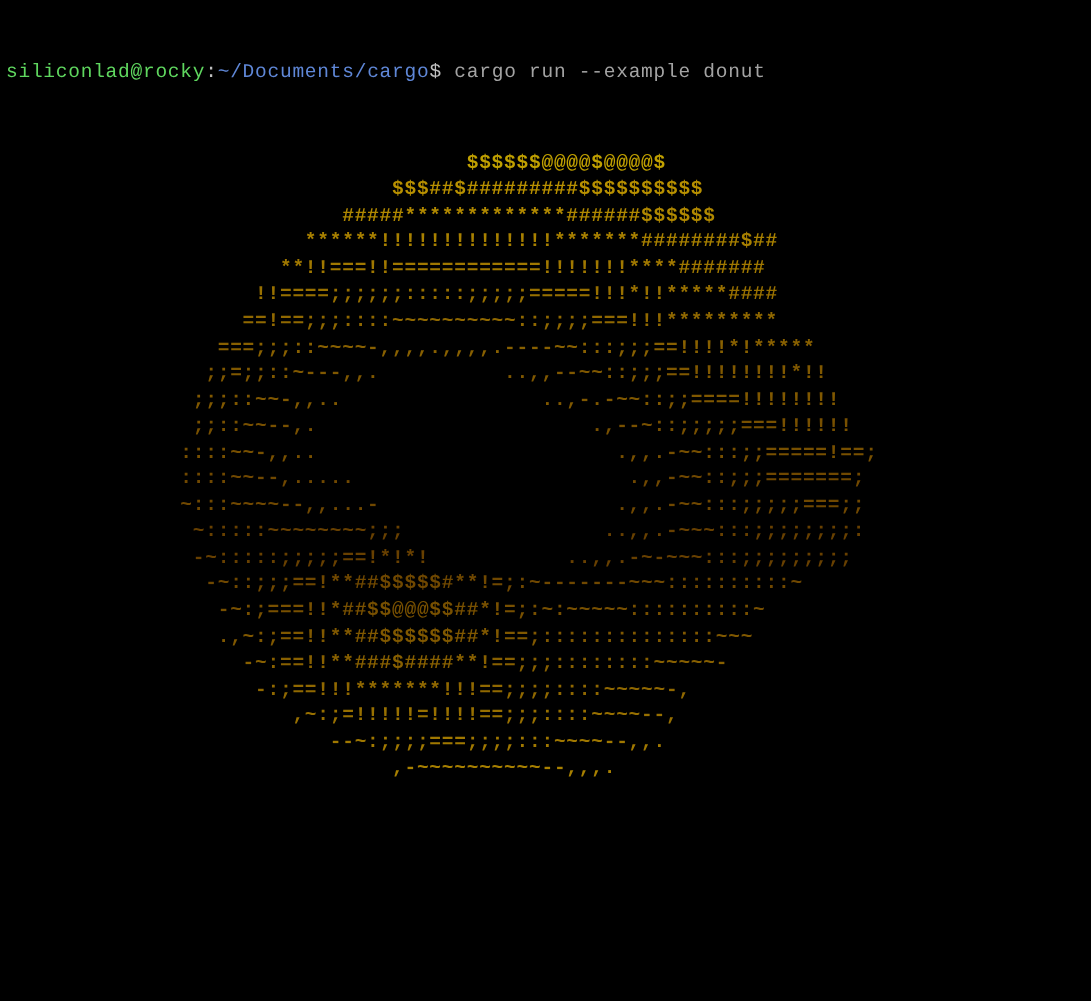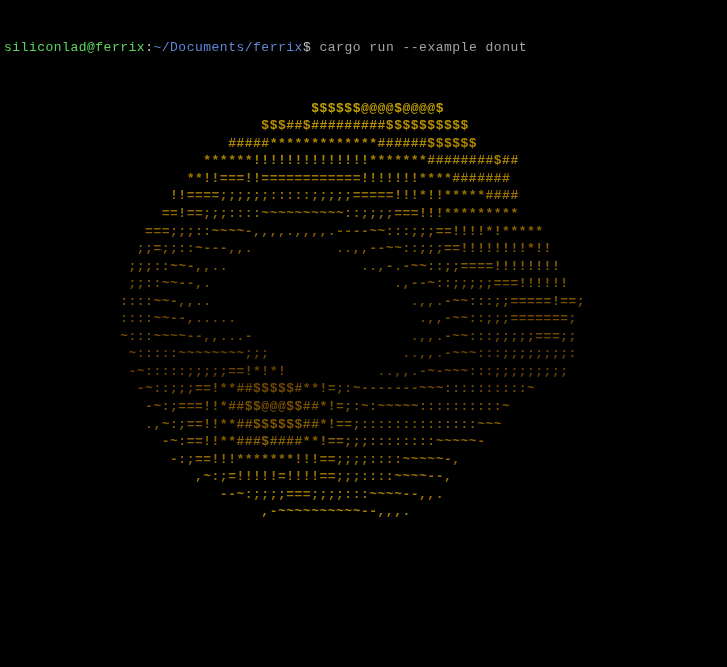--- a/index.html
+++ b/index.html
@@ -31,15 +31,15 @@
     .command { color: #a3a3a3; }
     .donut {
       font-weight: bold;
     }
     .donut .line { display: block; }
   </style>
 </head>
 <body>
 
 <div class="terminal">
-  <div class="prompt-line"><span class="user-host">siliconlad@ferrix</span><span class="colon">:</span><span class="path">~/Documents/ferrix</span><span class="dollar">$</span> <span class="command">cargo run --example donut</span></div>
+  <div class="prompt-line"><span class="user-host">siliconlad@rocky</span><span class="colon">:</span><span class="path">~/Documents/cargo</span><span class="dollar">$</span> <span class="command">cargo run --example donut</span></div>
   <div class="donut" id="donut"><span class="line" style="color: rgb(192, 160, 0);">                                     $$$$$$@@@@$@@@@$</span><span class="line" style="color: rgb(184, 144, 0);">                               $$$##$#########$$$$$$$$$$</span><span class="line" style="color: rgb(176, 136, 0);">                           #####*************######$$$$$$</span><span class="line" style="color: rgb(168, 128, 0);">                        ******!!!!!!!!!!!!!!*******########$##</span><span class="line" style="color: rgb(160, 120, 0);">                      **!!===!!============!!!!!!!****#######</span><span class="line" style="color: rgb(152, 112, 0);">                    !!====;;;;;;:::::;;;;;=====!!!*!!*****####</span><span class="line" style="color: rgb(144, 104, 0);">                   ==!==;;;::::~~~~~~~~~~::;;;;===!!!*********</span><span class="line" style="color: rgb(136, 96, 0);">                 ===;;;::~~~~-,,,,.,,,,.----~~:::;;;==!!!!*!*****</span><span class="line" style="color: rgb(128, 88, 0);">                ;;=;;::~---,,.          ..,,--~~::;;;==!!!!!!!!*!!</span><span class="line" style="color: rgb(128, 88, 0);">               ;;;::~~-,,..                ..,-.-~~::;;====!!!!!!!!</span><span class="line" style="color: rgb(120, 80, 0);">               ;;::~~--,.                      .,--~::;;;;;===!!!!!!</span><span class="line" style="color: rgb(120, 80, 0);">              ::::~~-,,..                        .,,.-~~:::;;=====!==;</span><span class="line" style="color: rgb(112, 72, 0);">              ::::~~--,.....                      .,,-~~::;;;=======;</span><span class="line" style="color: rgb(112, 72, 0);">              ~:::~~~~--,,...-                   .,,.-~~:::;;;;;===;;</span><span class="line" style="color: rgb(104, 64, 0);">               ~:::::~~~~~~~~;;;                ..,,.-~~~:::;;;;;;;;:</span><span class="line" style="color: rgb(104, 64, 0);">               -~:::::;;;;;==!*!*!           ..,,.-~-~~~:::;;;;;;;;;</span><span class="line" style="color: rgb(112, 72, 0);">                -~::;;;==!**##$$$$$#**!=;:~-------~~~::::::::::~</span><span class="line" style="color: rgb(120, 80, 0);">                 -~:;===!!*##$$@@@$$##*!=;:~:~~~~~::::::::::~</span><span class="line" style="color: rgb(128, 88, 0);">                 .,~:;==!!**##$$$$$$##*!==;::::::::::::::~~~</span><span class="line" style="color: rgb(136, 96, 0);">                   -~:==!!**###$####**!==;;;::::::::~~~~~-</span><span class="line" style="color: rgb(144, 104, 0);">                    -:;==!!!*******!!!==;;;;::::~~~~~-,</span><span class="line" style="color: rgb(152, 112, 0);">                       ,~:;=!!!!!=!!!!==;;;::::~~~~--,</span><span class="line" style="color: rgb(160, 120, 0);">                          --~:;;;;===;;;;:::~~~~--,,.</span><span class="line" style="color: rgb(168, 128, 0);">                               ,-~~~~~~~~~~--,,,.</span></div>
 </div>
 
 </body></html>

